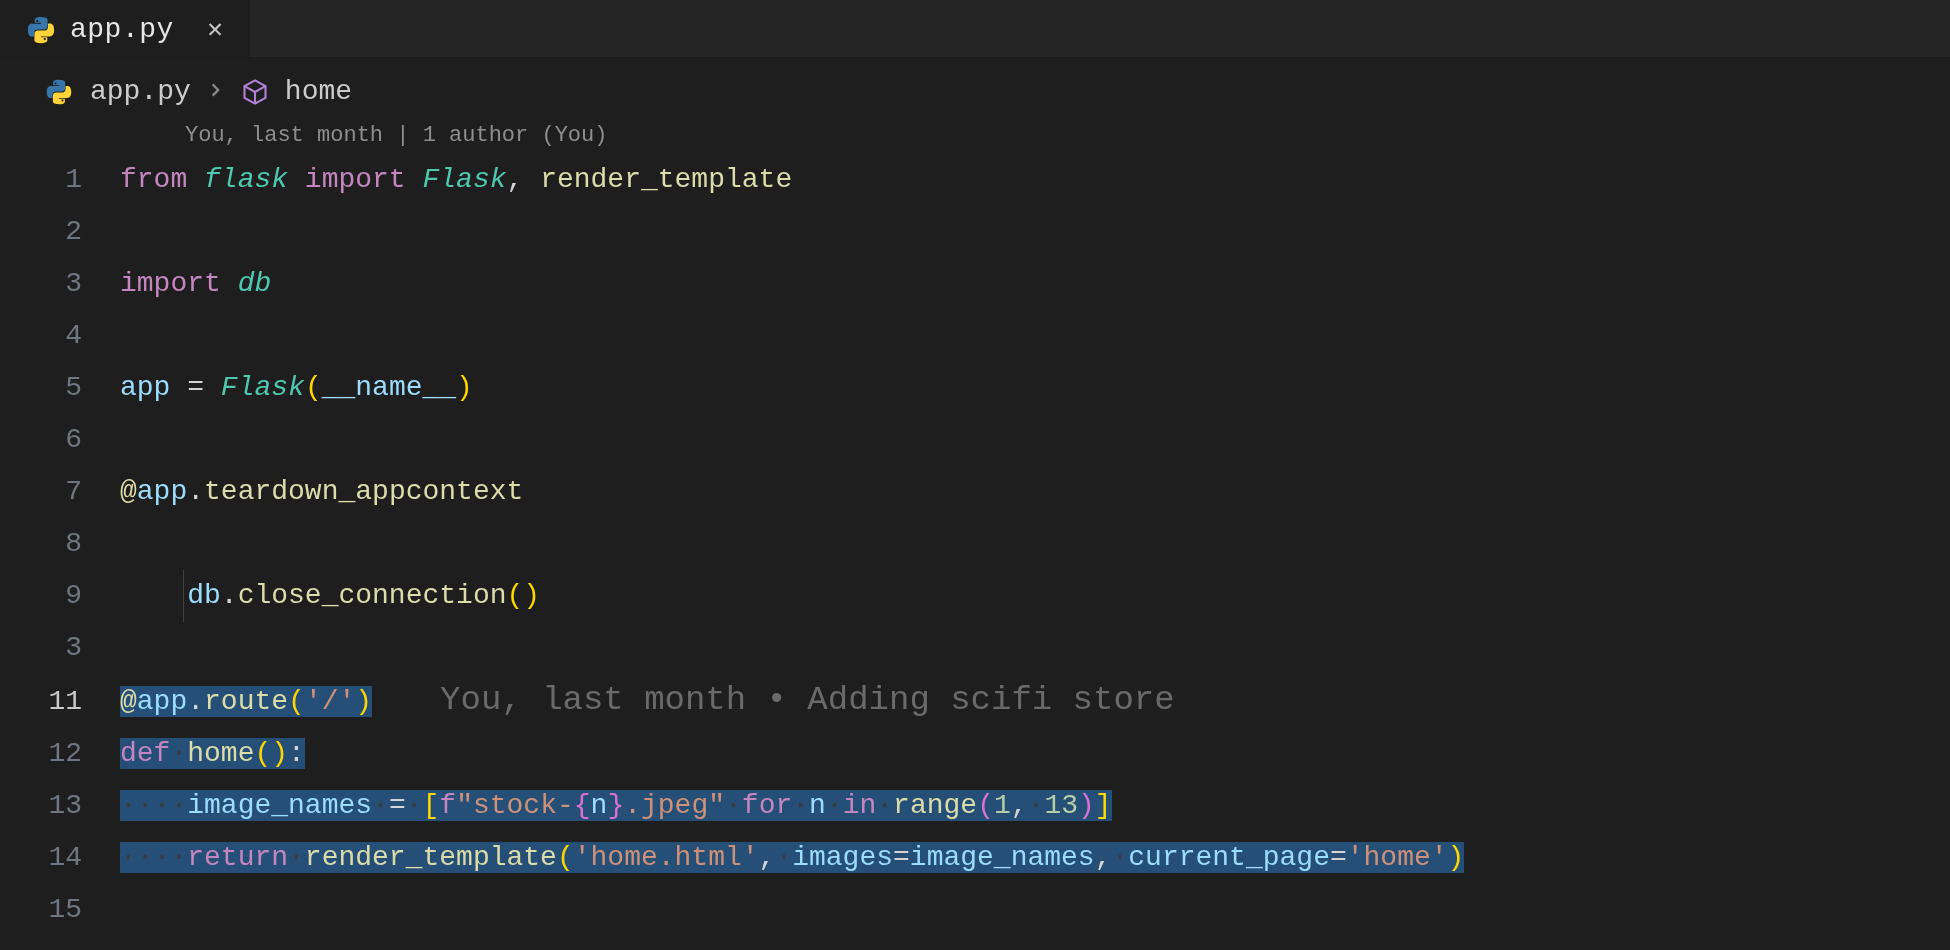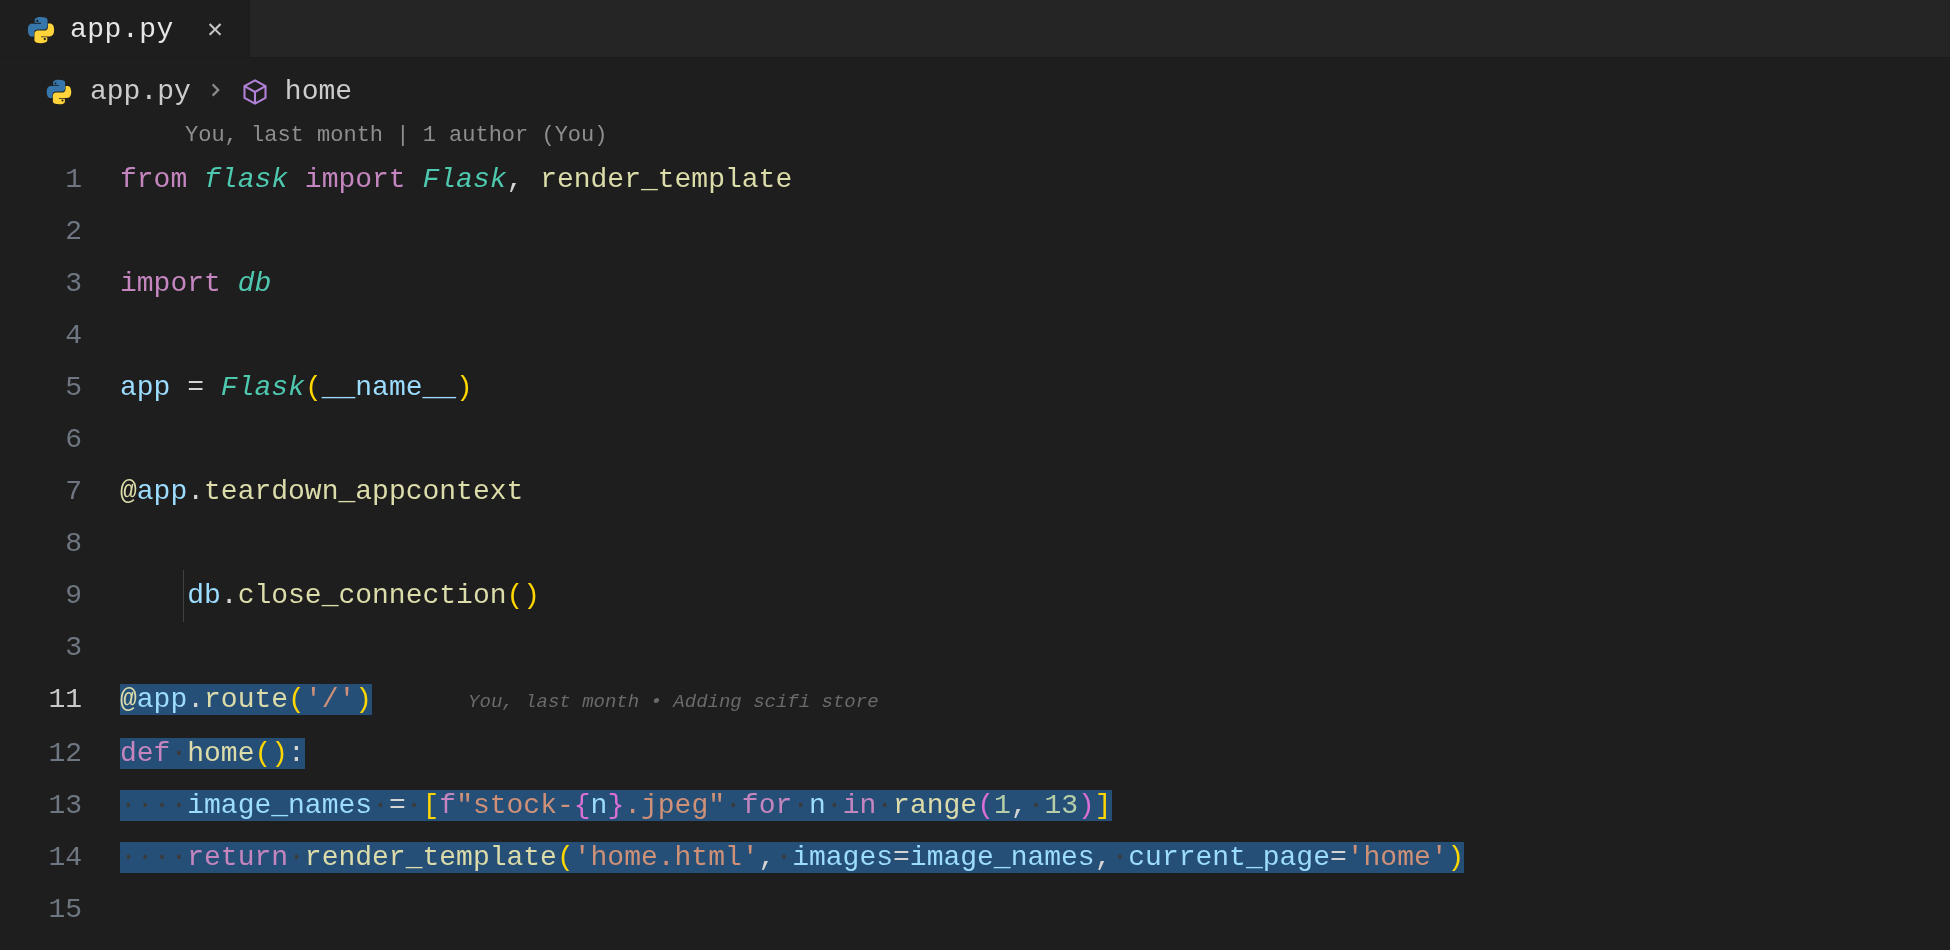--- a/index.html
+++ b/index.html
@@ -102,23 +102,22 @@
   .str   { color: #ce9178; }  
   .num   { color: #b5cea8; }  
   .punct { color: #d4d4d4; }
   .brkY  { color: #ffd700; }  
   .brkP  { color: #da70d6; }  
   .const { color: #9cdcfe; }
   .ws    { color: #3b3b3b; }  
 
   .gitlens {
     color: #6a6a6a;
-    margin-left: 96px;
-    font-size: 19px;
-    font-style: italic;
+    margin-left: 68px;
+    font-size: 34px;
   }
 
   
   .py-icon {
     width: 30px; height: 30px; flex-shrink: 0;
     display: inline-flex; align-items: center; justify-content: center;
   }
   .cube-icon {
     width: 28px; height: 28px; flex-shrink: 0;
     display: inline-flex; align-items: center; justify-content: center;

